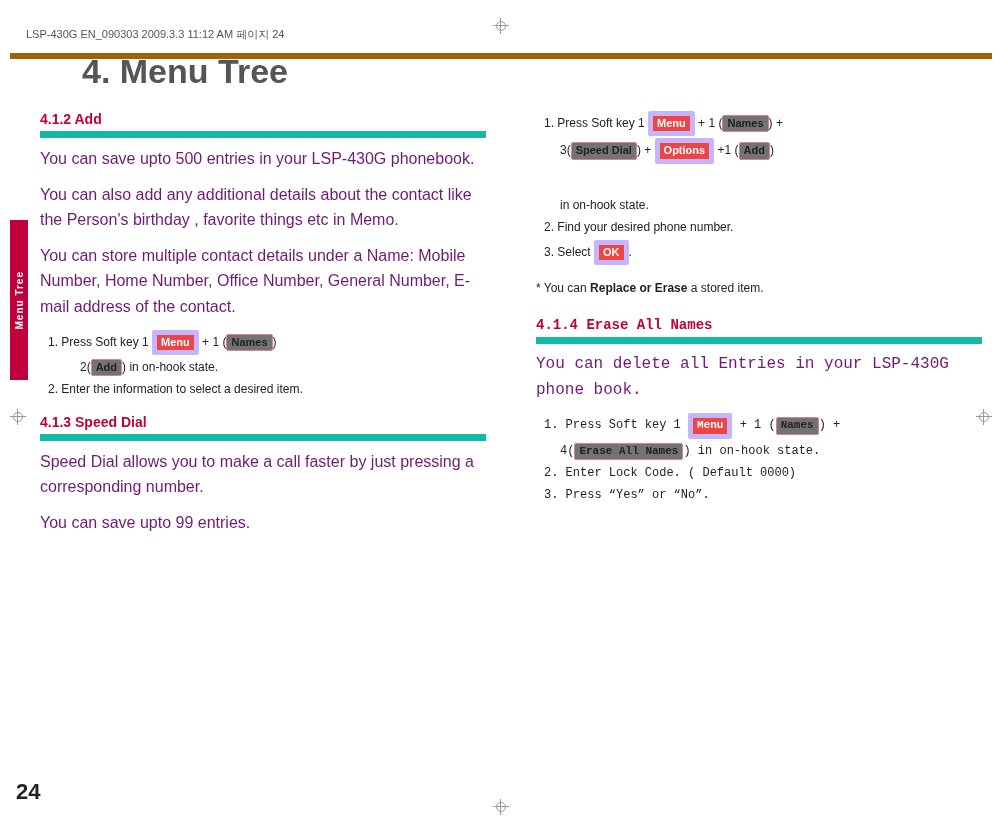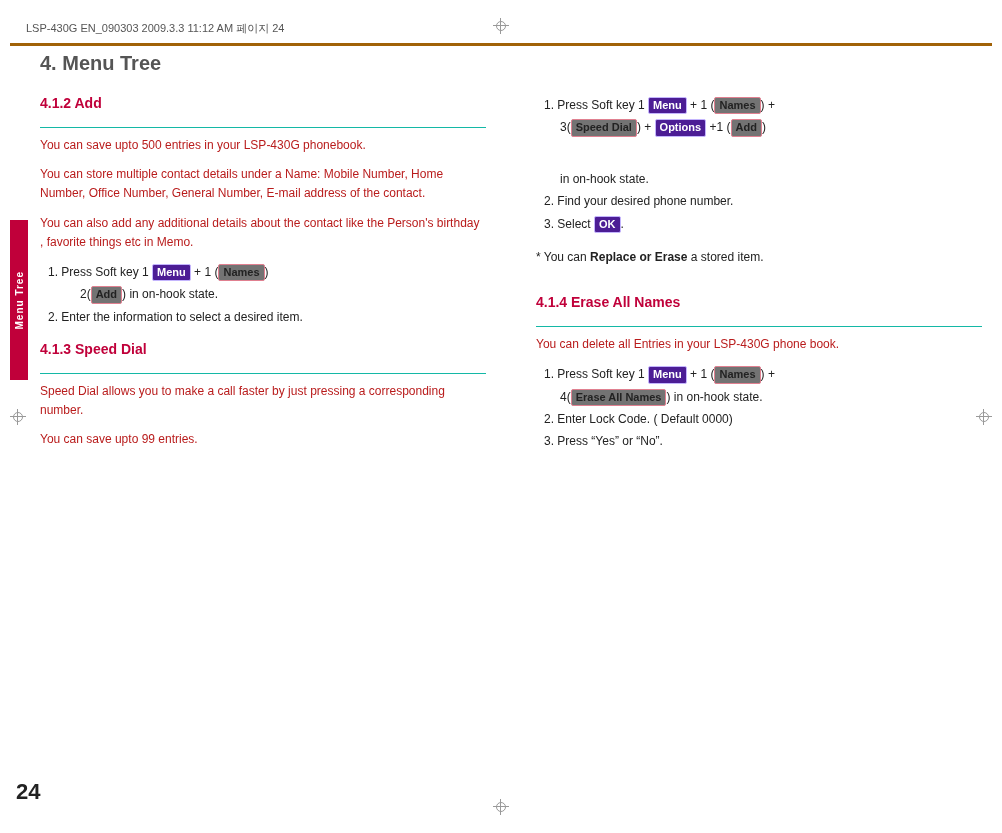--- a/index.html
+++ b/index.html
@@ -9,27 +9,26 @@
       font-size: 13px;
       color: #222;
       width: 1002px;
       height: 833px;
       overflow: hidden;
       position: relative;
     }
 
     .header-bar {
       position: absolute;
-      top: 14px;
+      top: 27px;
       left: 10px;
       right: 10px;
       height: 32px;
-      border-bottom: 3px solid #a16207;
+      border-bottom: 6px solid #a16207;
       display: flex;
-      align-items: center;
       padding: 0 16px;
       font-size: 11px;
       color: #555;
     }
 
     
     .crosshair-top {
       position: absolute;
       top: 18px;
       left: 50%;
@@ -91,25 +90,26 @@
       position: absolute;
       top: 42px;
       left: 40px;
       right: 20px;
       bottom: 30px;
       display: flex;
       flex-direction: column;
     }
 
     .page-title {
-      font-size: 20px;
+      font-size: 34px;
       font-weight: bold;
       color: #555;
       margin-bottom: 20px;
       margin-top: 10px;
+      margin-left: 42px;
     }
 
     .two-col {
       display: flex;
       flex-direction: row;
       gap: 30px;
       flex: 1;
     }
 
     .left-col {
@@ -119,29 +119,29 @@
 
     .right-col {
       flex: 1;
       padding-left: 10px;
     }
 
     .section-title {
       font-size: 14px;
       font-weight: bold;
       color: #c0003a;
-      border-bottom: 1px solid #14b8a6;
-      padding-bottom: 16px;
+      border-bottom: 7px solid #14b8a6;
+      padding-bottom: 4px;
       margin-bottom: 8px;
     }
 
     .section-body {
-      font-size: 12px;
+      font-size: 16px;
       line-height: 1.6;
-      color: #b91c1c;
+      color: #701a75;
       margin-bottom: 10px;
     }
 
     .steps {
       margin-left: 8px;
       margin-bottom: 10px;
     }
 
     .step {
       font-size: 12px;
@@ -157,22 +157,22 @@
       border-radius: 2px;
       padding: 0 4px;
       font-size: 11px;
       font-weight: bold;
       color: #222;
       line-height: 1.4;
     }
 
     .kbd-dark {
       display: inline-block;
-      background: #4c1d95;
-      border: 1px solid #c4b5fd;
+      background: #ef4444;
+      border: 5px solid #c4b5fd;
       border-radius: 2px;
       padding: 0 4px;
       font-size: 11px;
       font-weight: bold;
       color: #fff;
       line-height: 1.4;
     }
 
     .bold-text {
       font-weight: bold;
@@ -273,22 +273,22 @@
 <div class="content-area">
   <div class="page-title">4. Menu Tree</div>
 
   <div class="two-col">
 
     <div class="left-col">
 
       <div class="section-title">4.1.2 Add</div>
 
       <div class="section-body">You can save upto 500 entries in your LSP-430G phonebook.</div>
+      <div class="section-body">You can also add any additional details about the contact like the Person's birthday , favorite things etc in Memo.</div>
       <div class="section-body">You can store multiple contact details under a Name: Mobile Number, Home Number, Office Number, General Number, E-mail address of the contact.</div>
-      <div class="section-body">You can also add any additional details about the contact like the Person's birthday , favorite things etc in Memo.</div>
 
       <div class="steps">
         <div class="step">
           <span>1. Press Soft key 1 </span><span class="kbd-dark">Menu</span><span> + 1 (</span><span class="kbd">Names</span><span>)</span>
         </div>
         <div class="step" style="margin-left:32px;">
           <span>2(</span><span class="kbd">Add</span><span>) in on-hook state.</span>
         </div>
         <div class="step">2. Enter the information to select a desired item.</div>
       </div>
@@ -316,21 +316,21 @@
         <div class="step">2. Find your desired phone number.</div>
         <div class="step">
           <span>3. Select </span><span class="kbd-dark">OK</span><span>.</span>
         </div>
       </div>
 
       <div class="note-text">
         <span>* You can </span><span class="bold-text">Replace or Erase</span><span> a stored item.</span>
       </div>
 
-      <div class="sub-section" style="margin-top:30px;">
+      <div class="sub-section" style="margin-top:22px;font-family:Liberation Mono, monospace;">
         <div class="section-title">4.1.4 Erase All Names</div>
         <div class="section-body">You can delete all Entries in your LSP-430G phone book.</div>
 
         <div class="steps">
           <div class="step">
             <span>1. Press Soft key 1 </span><span class="kbd-dark">Menu</span><span> + 1 (</span><span class="kbd">Names</span><span>) +</span>
           </div>
           <div class="step" style="margin-left:16px;">
             <span>4(</span><span class="kbd">Erase All Names</span><span>) in on-hook state.</span>
           </div>

